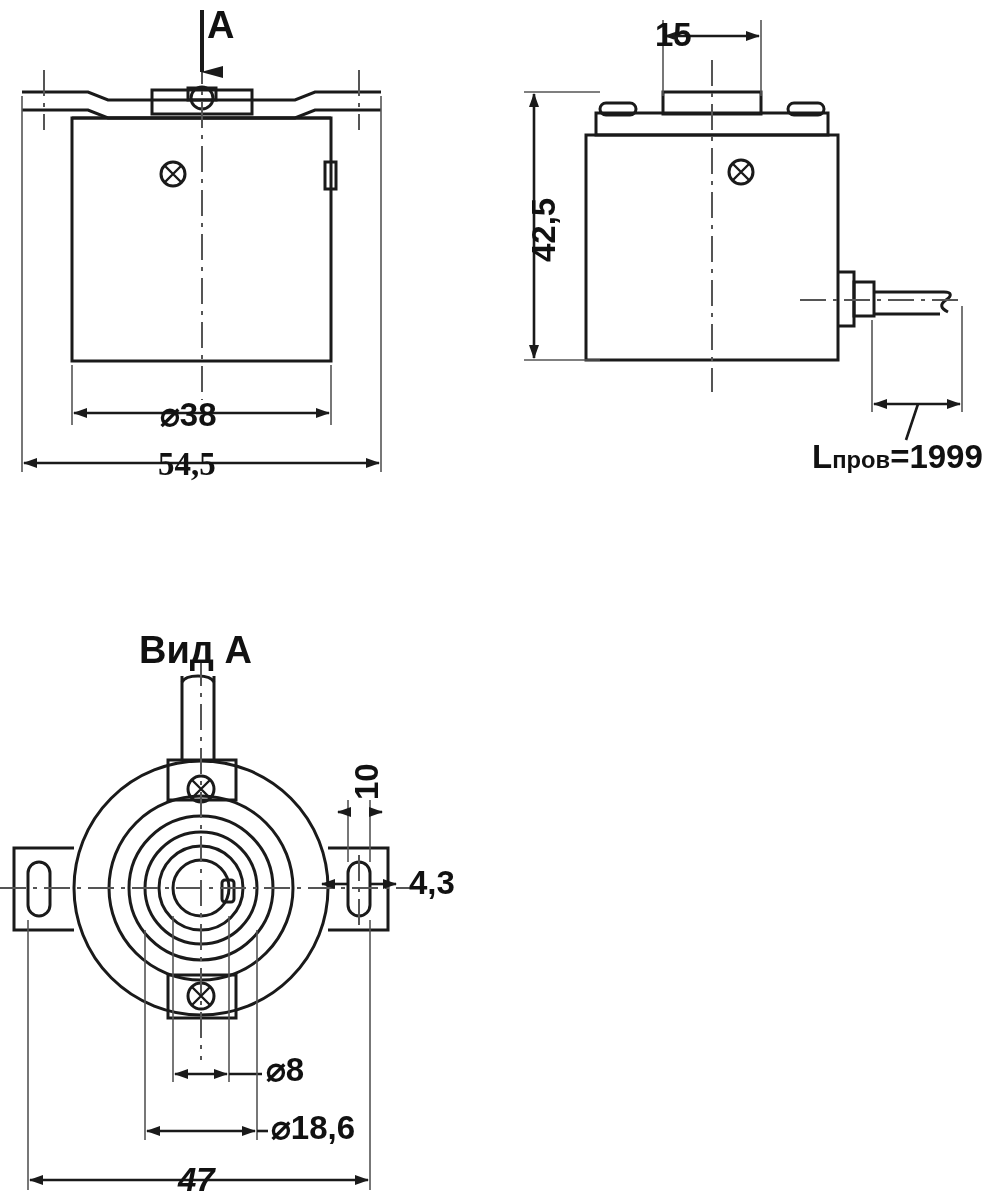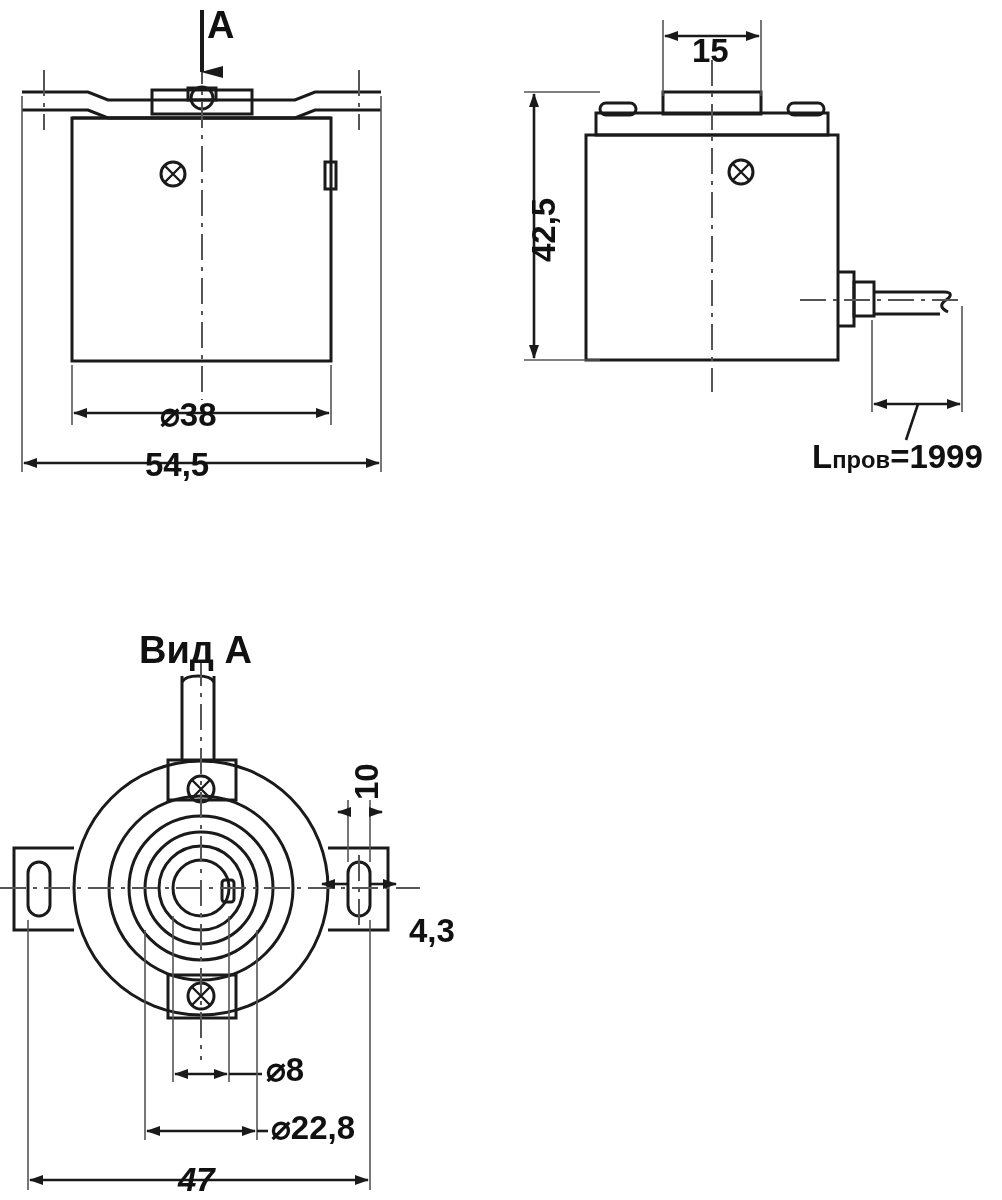--- a/index.html
+++ b/index.html
@@ -221,31 +221,31 @@
       <path d="M30,1180 L368,1180" stroke-width="2.6" marker-start="url(#arrStart)" marker-end="url(#arrEnd)"></path>
     </g>
 
   </g>
 </svg>
 
 <div class="lbl lbl-big" style="left:207px; top:6px;">A</div>
 
 <div class="lbl lbl-dim" style="left:160px; top:398px;">⌀38</div>
 
-<div class="lbl lbl-dim" style="left:145px; top:448px;">54,5</div>
-
-<div class="lbl lbl-dim" style="left:692px; top:18px;margin-top:16px;">15</div>
+<div class="lbl lbl-dim" style="left:158px; top:448px;font-family:Liberation Serif, serif;">54,5</div>
+
+<div class="lbl lbl-dim" style="left:655px; top:18px;">15</div>
 
 <div class="lbl lbl-dim rot90" style="left:527px; top:262px;">42,5</div>
 
 <div class="lbl lbl-dim" style="left:812px; top:440px;"><span>L</span><span class="sub">пров</span><span>=1999</span></div>
 
 <div class="lbl lbl-big" style="left:139px; top:631px;">Вид A</div>
 
 <div class="lbl lbl-dim rot90" style="left:350px; top:800px;">10</div>
 
-<div class="lbl lbl-dim" style="left:409px; top:866px;margin-top:48px;">4,3</div>
+<div class="lbl lbl-dim" style="left:409px; top:866px;">4,3</div>
 
 <div class="lbl lbl-dim" style="left:266px; top:1053px;">⌀8</div>
 
-<div class="lbl lbl-dim" style="left:271px; top:1111px;">⌀22,8</div>
+<div class="lbl lbl-dim" style="left:271px; top:1111px;">⌀18,6</div>
 
 <div class="lbl lbl-dim" style="left:178px; top:1163px;font-style:italic;">47</div>
 
 </body></html>

